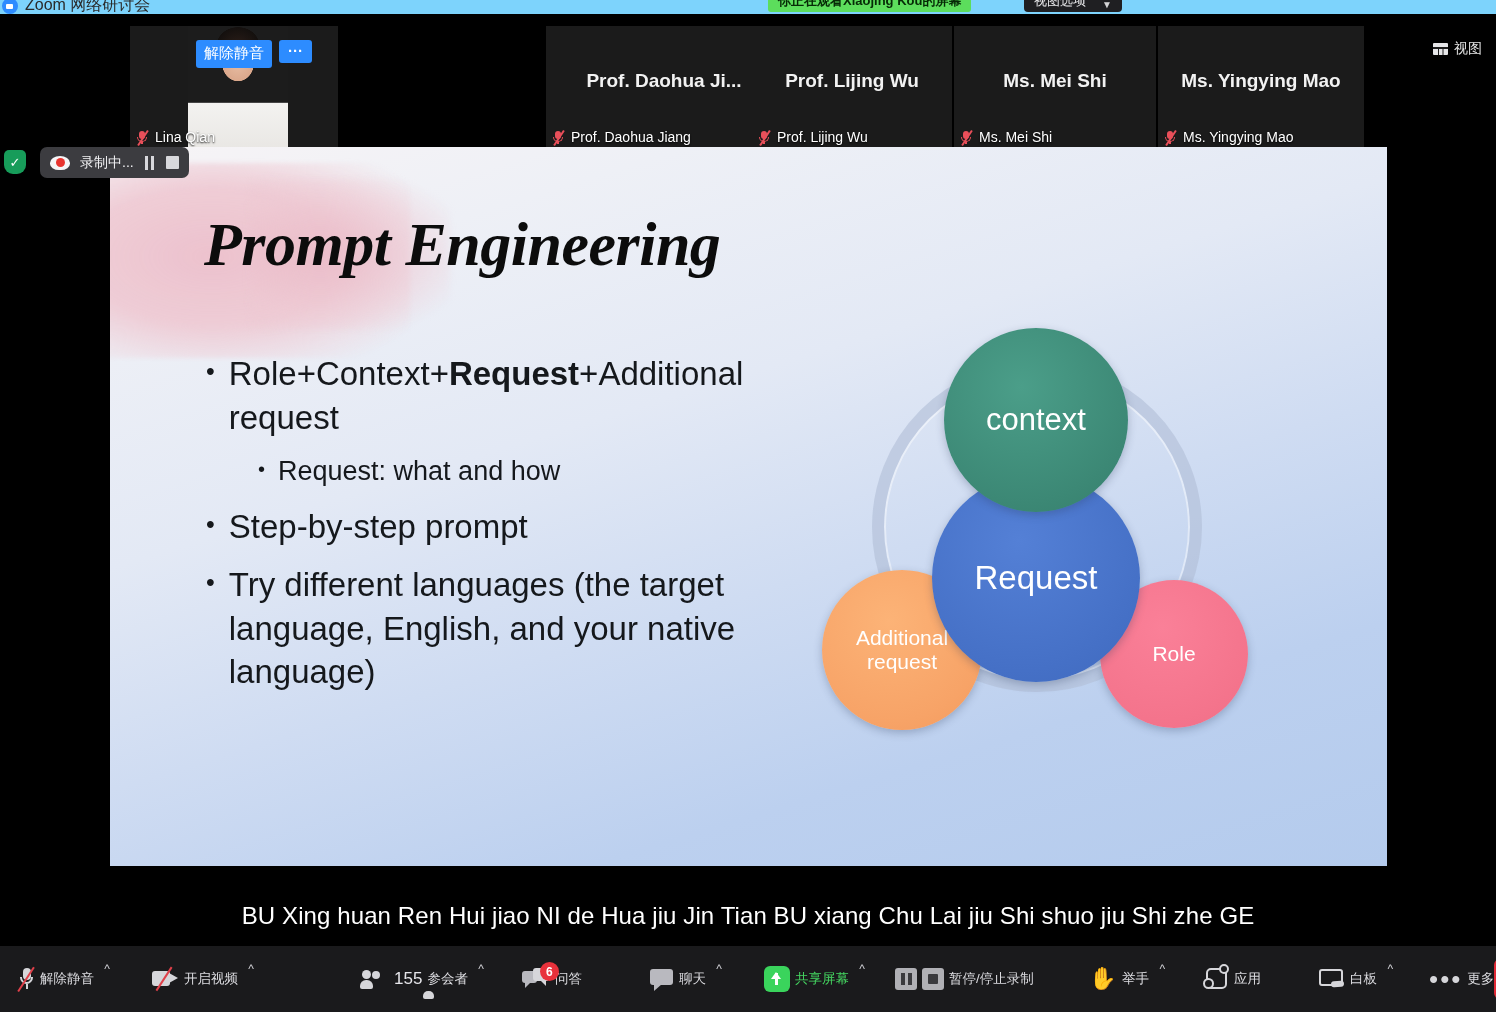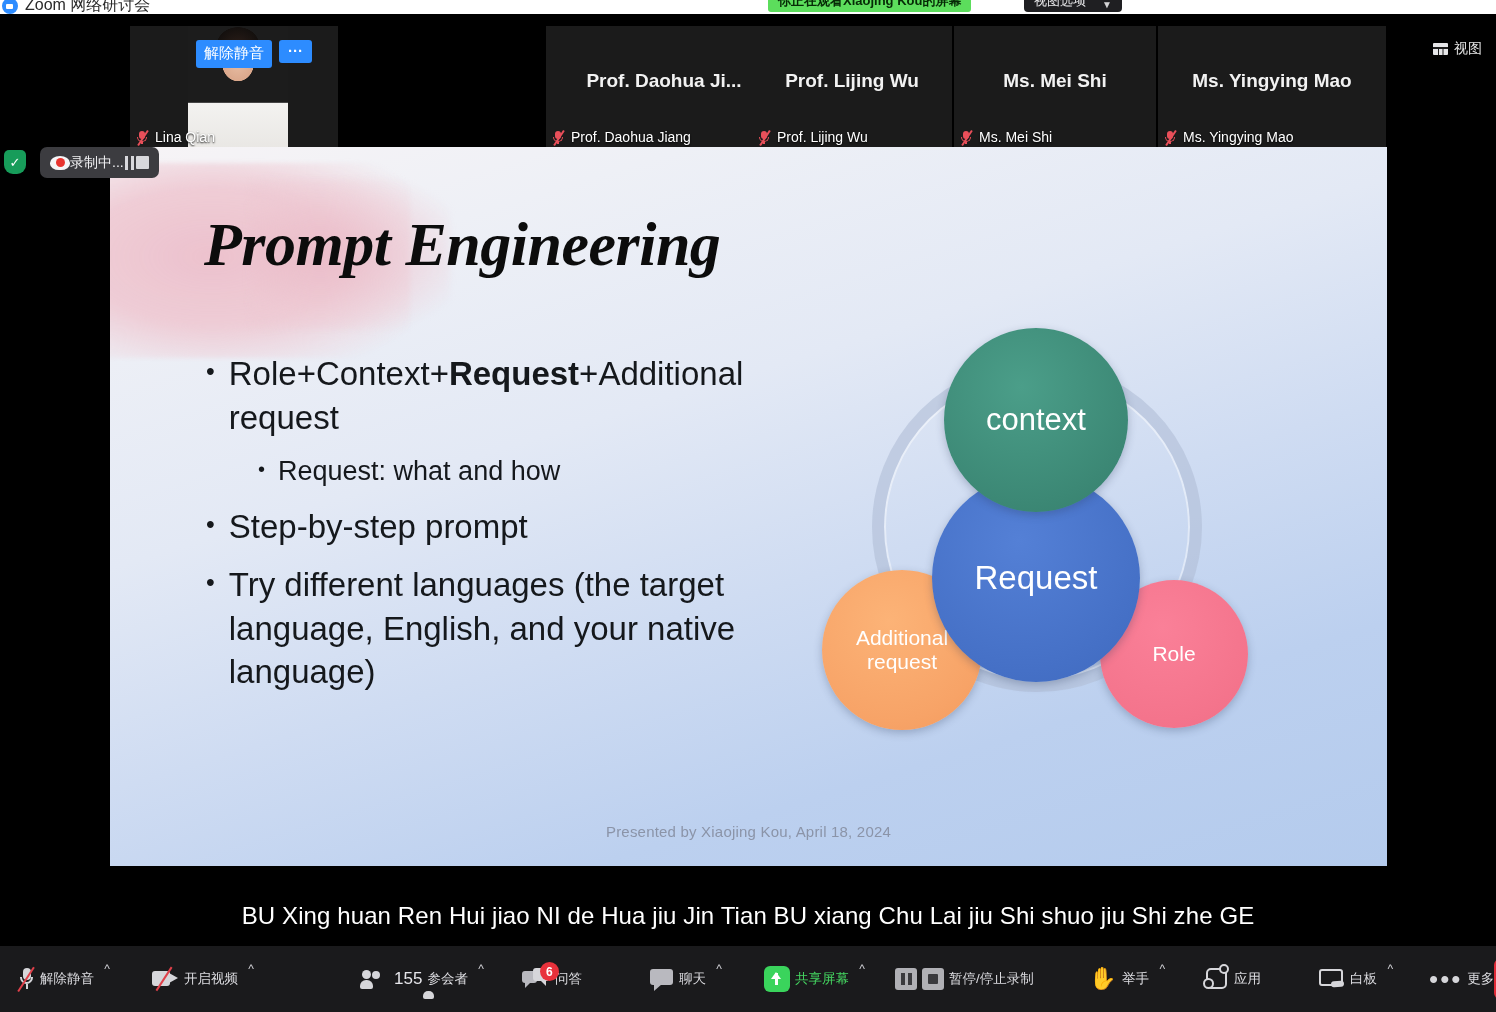--- a/index.html
+++ b/index.html
@@ -7,21 +7,21 @@
     width: 1496px; height: 1012px;
     background: #000;
     font-family: "Liberation Sans", "DejaVu Sans", sans-serif;
     overflow: hidden;
   }
   #app { position: relative; width: 1496px; height: 1012px; background: #000; }
 
   
   .titlebar {
     position: absolute; left: 0; top: 0; width: 1496px; height: 14px;
-    background: #ffffff; display: flex; align-items: center; overflow: hidden;
+    background: #7dd3fc; display: flex; align-items: center; overflow: hidden;
   }
   .titlebar-logo {
     width: 16px; height: 16px; margin-left: 2px; margin-top: -3px;
     border-radius: 50%; background: #2d8cff; flex: 0 0 auto;
     position: relative;
   }
   .titlebar-logo::after{
     content:""; position:absolute; left:4px; top:6px; width:7px; height:5px;
     background:#fff; border-radius:1px;
   }
@@ -144,21 +144,21 @@
   
   .shield {
     position: absolute; left: 4px; top: 150px; width: 22px; height: 24px;
     background: #179c5a; border-radius: 5px 5px 9px 9px; z-index: 25;
     display: flex; align-items: center; justify-content: center;
     color: #fff; font-size: 13px; font-weight: bold;
   }
   .rec-pill {
     position: absolute; left: 40px; top: 147px; height: 31px;
     background: #3c3c40; border-radius: 7px; z-index: 25;
-    display: flex; align-items: center; padding: 0 10px;
+    display: flex; align-items: center; gap: 10px; padding: 0 10px;
     color: #f0f0f2; font-size: 14px;
   }
   .rec-dot {
     width: 20px; height: 14px; border-radius: 50% 50% 45% 45%;
     background: #f5f5f7; position: relative; flex: 0 0 auto;
   }
   .rec-dot::after{
     content:""; position:absolute; left:5.5px; top:2.5px; width:9px; height:9px;
     border-radius:50%; background:#e8342f;
   }
@@ -407,21 +407,21 @@
         <span class="mic-off">
           <span class="body"></span>
             <span class="arc"></span>
             <span class="stem"></span>
             <span class="slash"></span>
         </span>
         <span>Ms. Mei Shi</span>
       </div>
     </div>
 
-    <div class="tile" style="left:1158px; width:228px;">
+    <div class="tile" style="left:1158px; width:206px;">
       <div class="tile-bigname">Ms. Yingying Mao</div>
       <div class="tile-name">
         <span class="mic-off">
           <span class="body"></span>
             <span class="arc"></span>
             <span class="stem"></span>
             <span class="slash"></span>
         </span>
         <span>Ms. Yingying Mao</span>
       </div>
@@ -476,21 +476,20 @@
         <span>Role</span>
       </div>
       <div class="vc vc-request">
         <span>Request</span>
       </div>
       <div class="vc vc-context">
         <span>context</span>
       </div>
     </div>
 
-    <div class="slide-credit">Presented by Xiaojing Kou, April 18, 2024</div>
   </div>
 
   <div class="captions">
     <div class="cap-line">BU Xing huan Ren Hui jiao NI de Hua jiu Jin Tian BU xiang Chu Lai jiu Shi shuo jiu Shi zhe GE</div>
     <div class="cap-line">jiu shang jiu de Shi Hou NI Yao You Yi ge Additional request</div>
   </div>
 
   <div class="toolbar">
 
     <div class="tb-group" style="margin-left:18px;">

